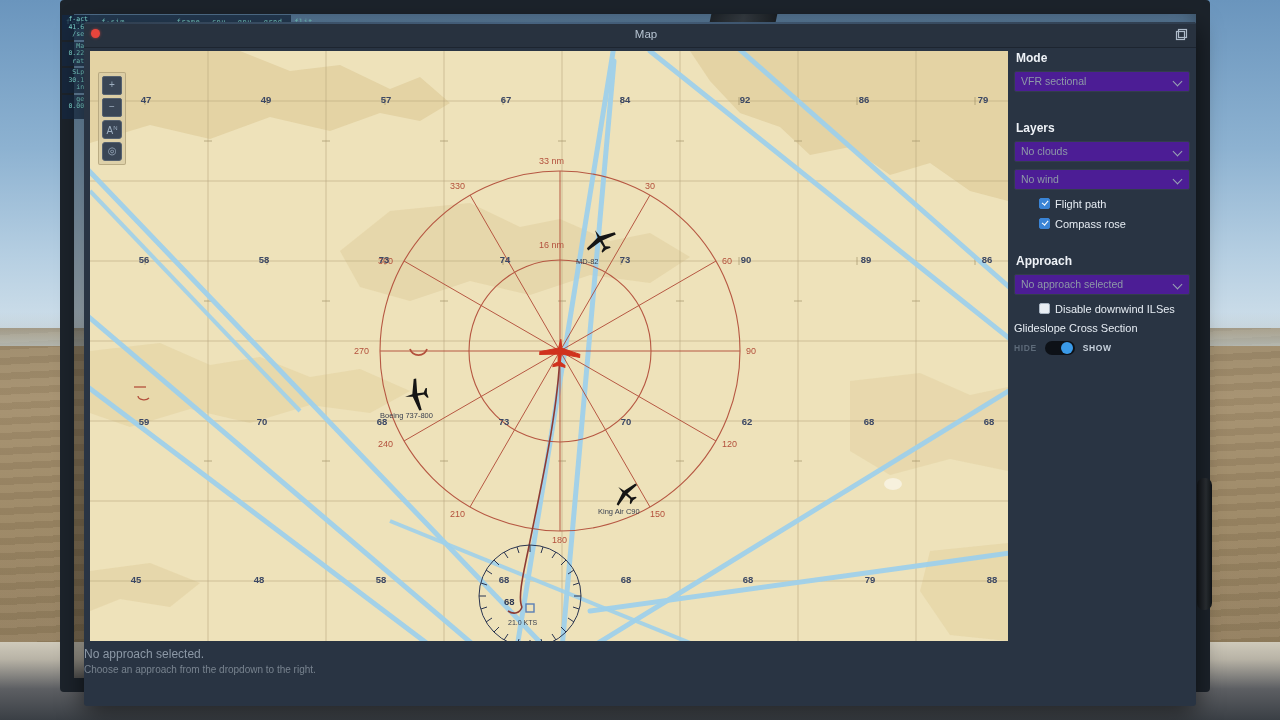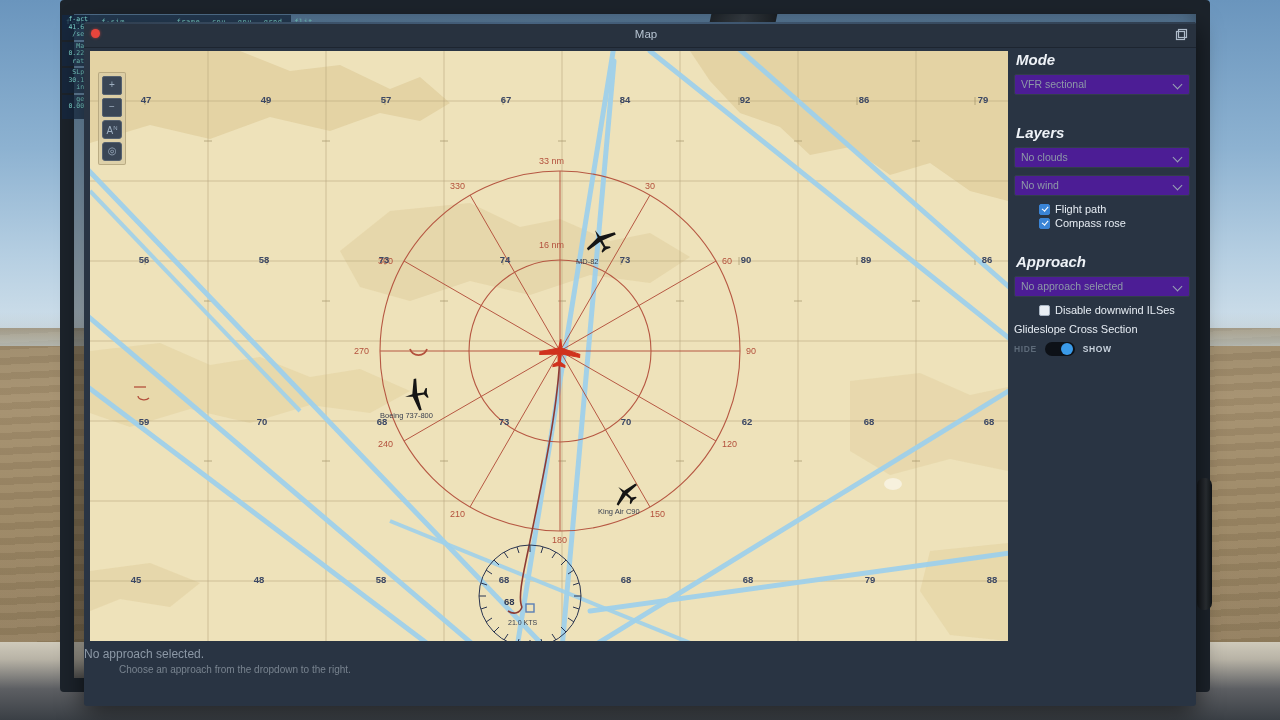--- a/index.html
+++ b/index.html
@@ -68,51 +68,51 @@
     align-items:center;gap:3px;}
   .tb-btn{width:18px;height:17px;background:#3a4656;border:1px solid #55616f;
     border-radius:2px;color:#9fb0c2;font-size:10px;line-height:15px;text-align:center;
     cursor:pointer;}
   .tb-btn.sq{border-radius:3px;}
   .tb-btn sup{font-size:6px;}
 
   
   #side-panel{position:absolute;left:930px;top:29px;width:176px;height:650px;
     color:#dfe6ee;font-size:11px;}
-  .sec-title{font-size:15px;font-weight:bold;color:#eef2f7;margin:0 0 6px 2px;font-style:italic;}
+  .sec-title{font-size:12px;font-weight:bold;color:#eef2f7;margin:0 0 6px 2px;}
   .sec-gap{height:22px;}
   .sel{position:relative;height:19px;background:#4c1d95;border:1px solid #333e4c;
     border-radius:2px;margin-bottom:7px;cursor:pointer;}
   .sel .sel-val{position:absolute;left:6px;top:0;line-height:19px;font-size:10.5px;
     color:#8d99a7;}
   .sel .caret{position:absolute;right:6px;top:6px;width:9px;height:6px;}
   .sel .caret:before{content:"";position:absolute;left:0;top:0;width:6px;height:6px;
     border-right:1.4px solid #9aa6b4;border-bottom:1.4px solid #9aa6b4;
     transform:rotate(45deg);}
-  .chk-row{display:flex;align-items:flex-end;margin:0 0 2px 1px;cursor:pointer;padding-left:24px;}
+  .chk-row{display:flex;align-items:flex-start;margin:8px 0 2px 1px;cursor:pointer;padding-left:24px;}
   .cbox{width:9px;height:9px;border-radius:2px;margin-right:5px;flex:none;
     background:#e9eef4;border:1px solid #aab6c4;position:relative;}
   .cbox.on{background:#3a84d6;border-color:#3a84d6;}
   .cbox.on:after{content:"";position:absolute;left:2.6px;top:.4px;width:2.6px;height:5.4px;
     border-right:1.6px solid #fff;border-bottom:1.6px solid #fff;transform:rotate(40deg);}
   .chk-label{font-size:11px;color:#e6ecf3;}
   .tgl-row{display:flex;align-items:center;margin-top:7px;}
   .tgl-side{font-size:8.5px;letter-spacing:.6px;color:#5d6a79;font-weight:bold;}
   .tgl-side.act{color:#c8d2dd;}
   .tgl{width:30px;height:14px;border-radius:7px;background:#0d1117;margin:0 8px;
     position:relative;cursor:pointer;}
   .tgl .knob{position:absolute;top:1px;left:16px;width:12px;height:12px;border-radius:50%;
     background:#3a9ae8;}
   .panel-sub{font-size:11px;color:#e6ecf3;margin-top:7px;}
 
   
   #bottom-msg{position:absolute;left:0;top:625px;width:924px;text-align:left;
     color:#7d8997;}
   #bm1{font-size:12px;color:#8c98a6;}
-  #bm2{font-size:10px;color:#78838f;margin-top:3px;margin-left:35px;}
+  #bm2{font-size:10px;color:#78838f;margin-top:3px;}
 </style>
 </head>
 <body>
 
 <div id="sim-bg">
   <div class="bg-sky"></div>
   <div class="bg-ground"></div>
   <div class="bg-horizonhaze"></div>
   <div class="bg-dash"></div>
   <div class="bg-strutL"></div>

